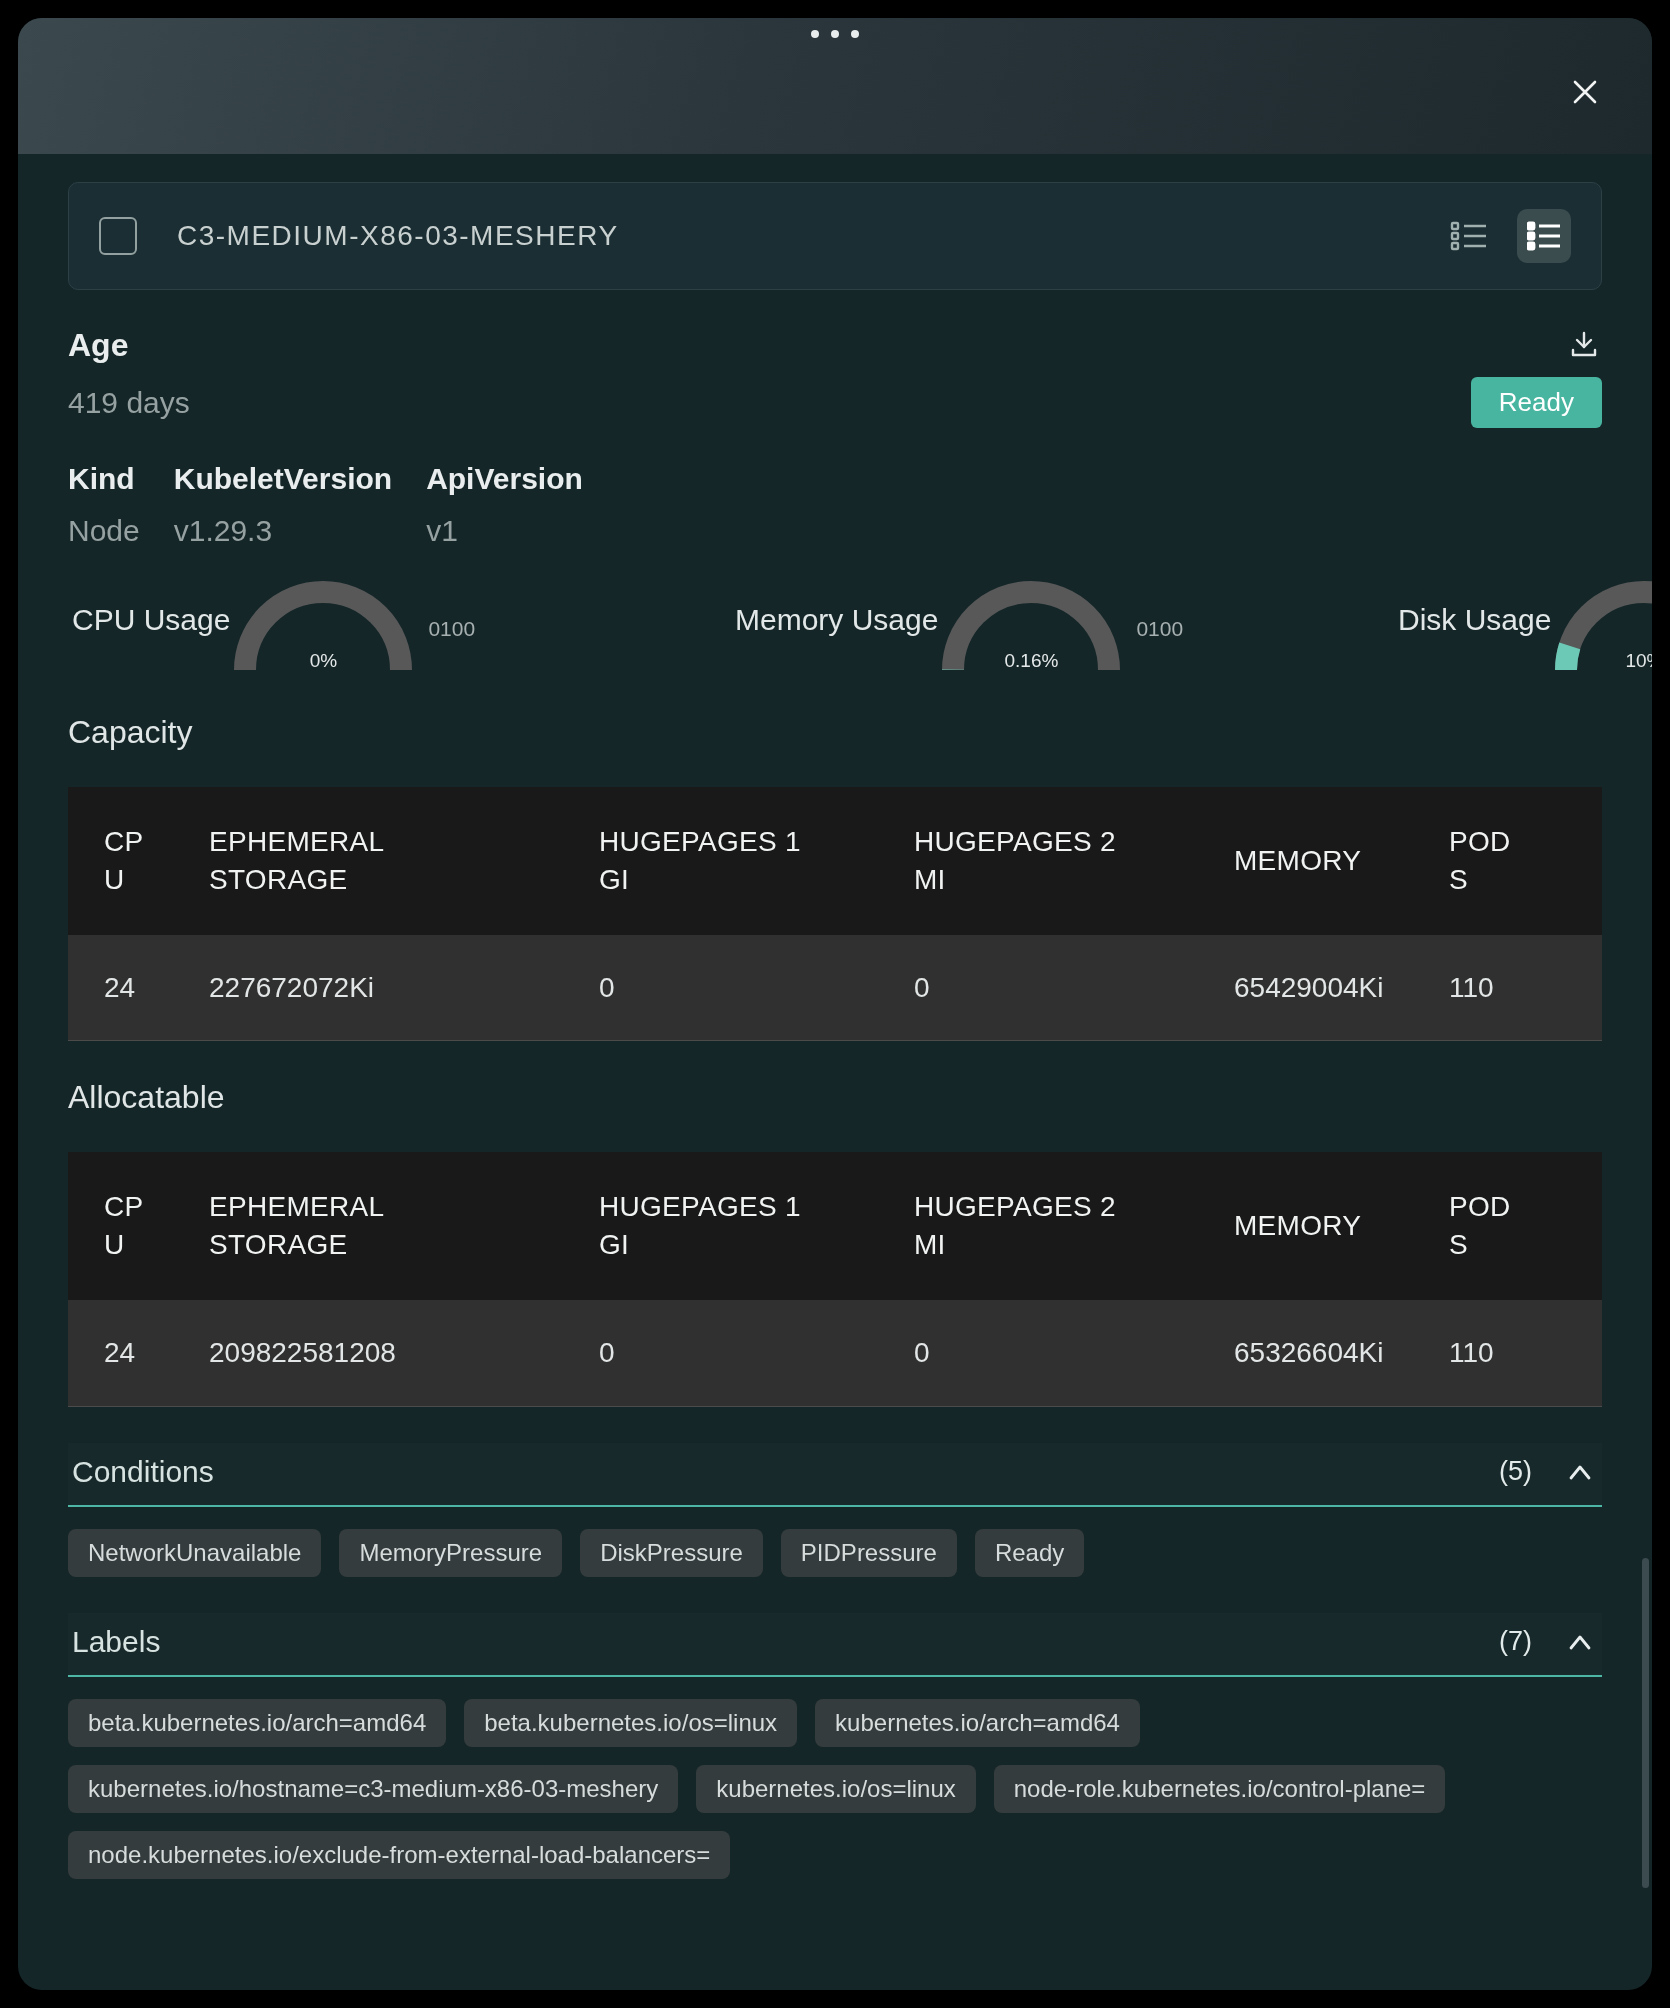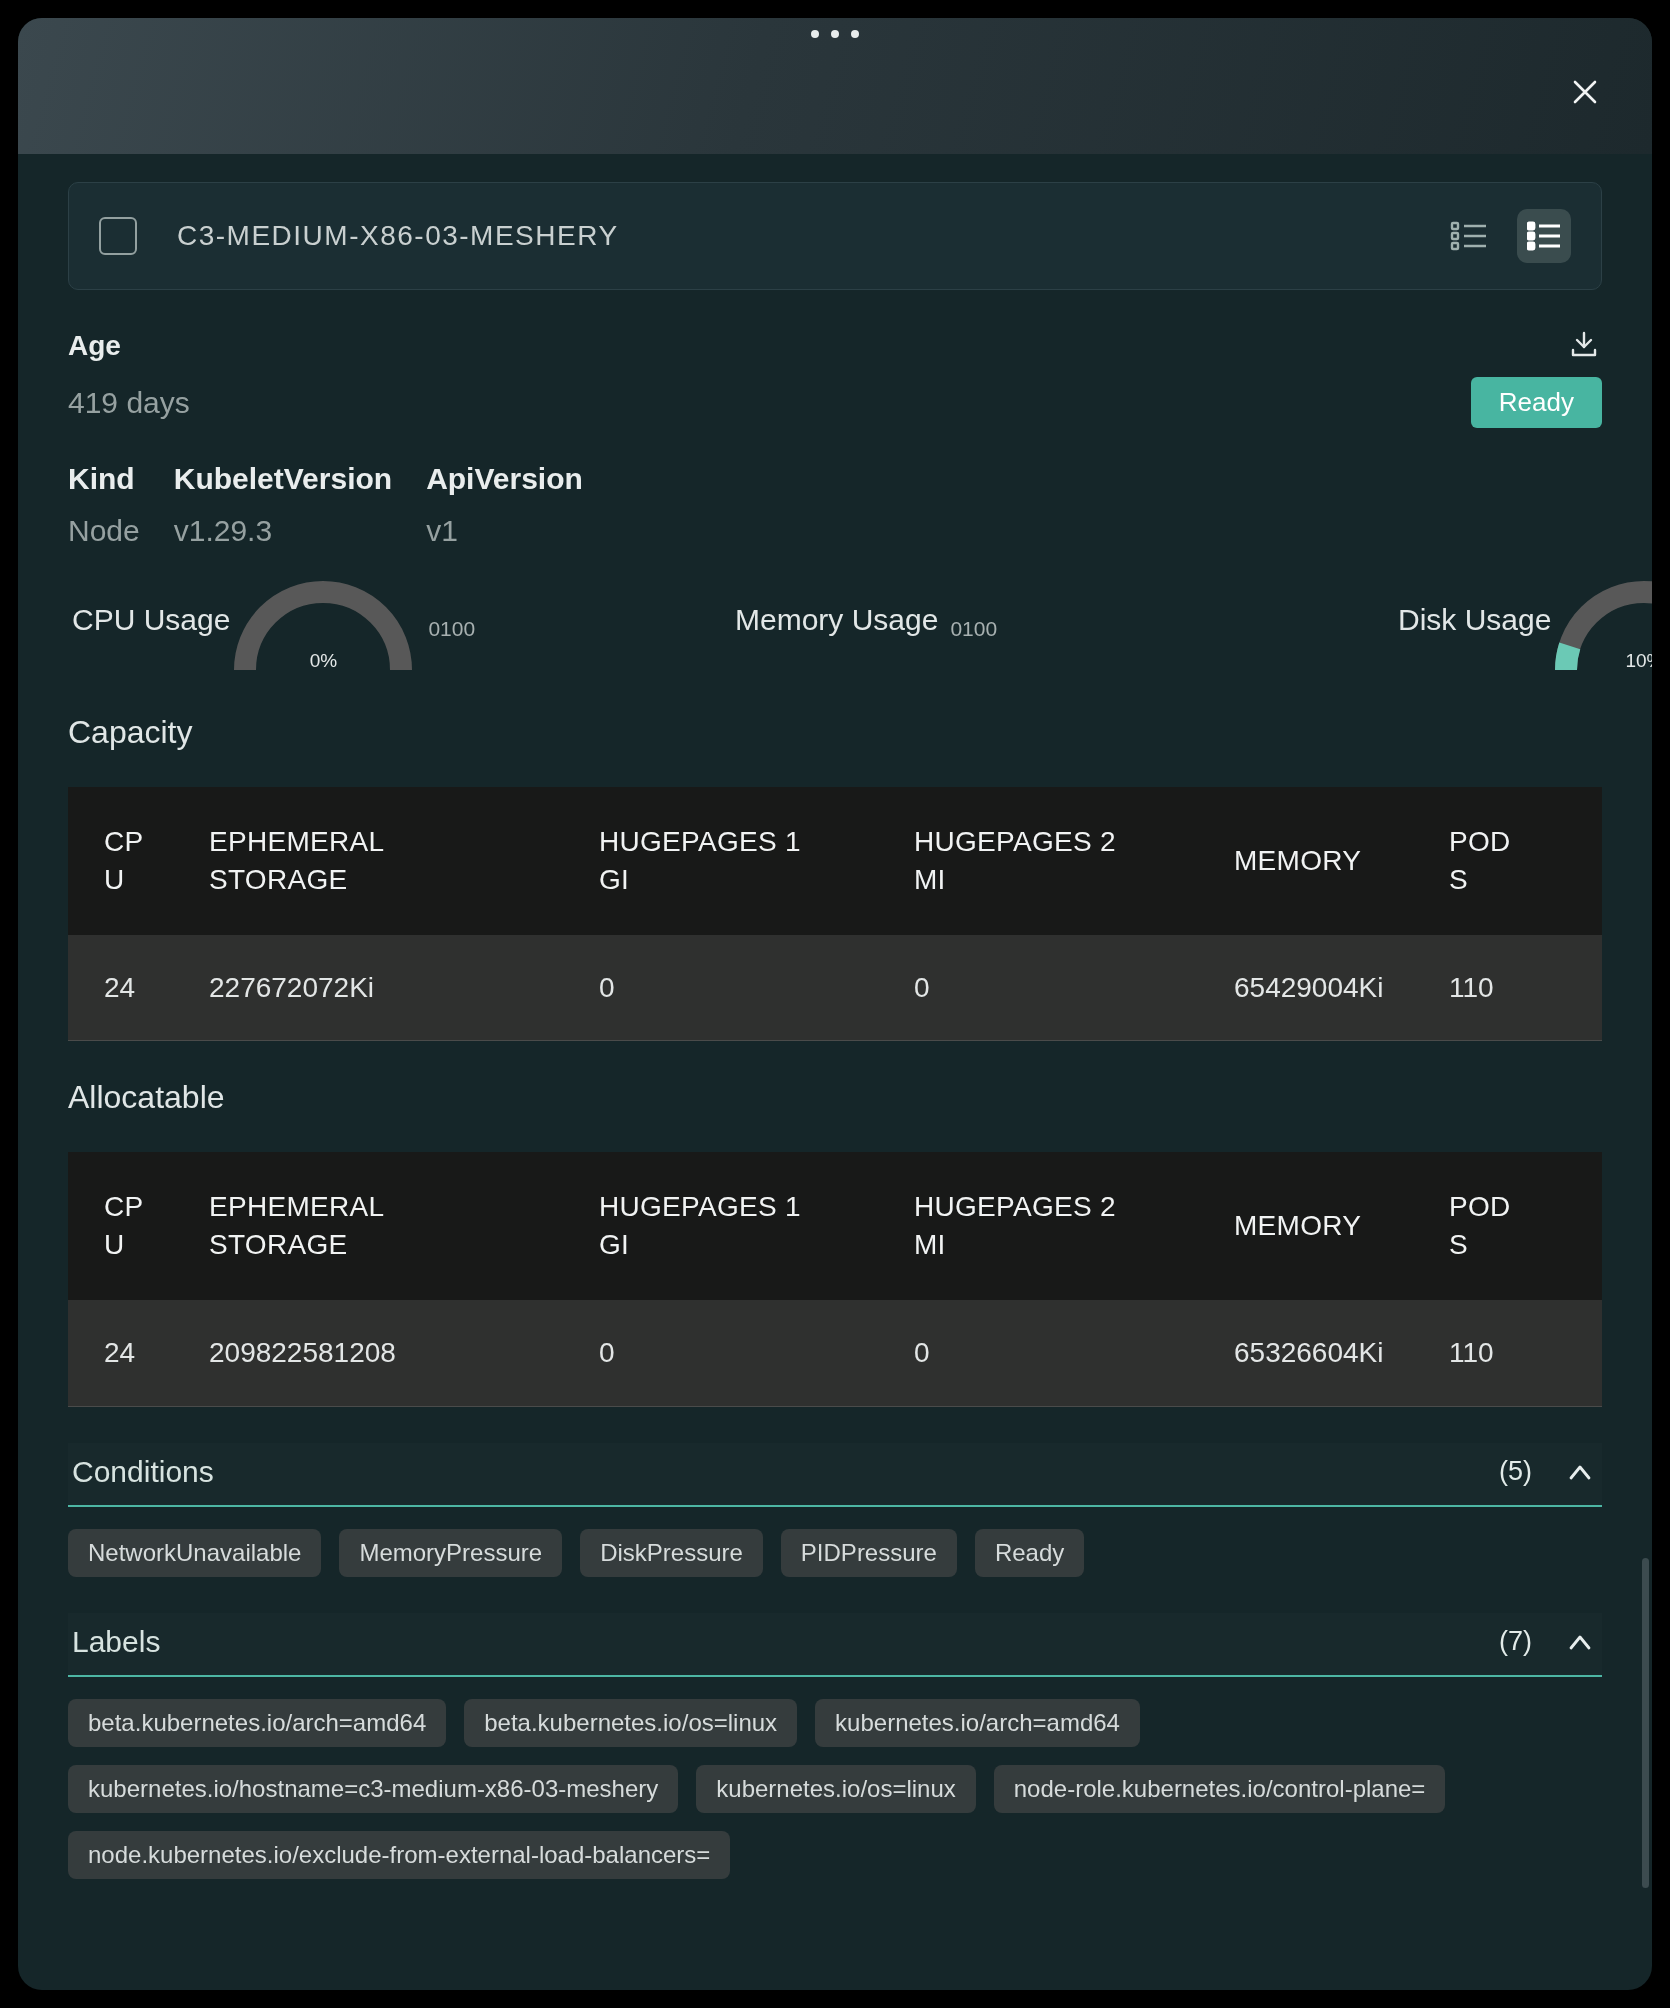--- a/index.html
+++ b/index.html
@@ -25,21 +25,21 @@
     padding:26px 30px;display:flex;align-items:center;
   }
   .checkbox{width:34px;height:34px;border:2px solid #93a0a0;border-radius:6px;margin-right:40px;background:transparent;cursor:pointer;flex:none;}
   .res-title{flex:1;font-size:28px;letter-spacing:1.5px;color:#c9d0d0;}
   .view-icons{display:flex;align-items:center;gap:26px;}
   .vicon{background:none;border:none;width:44px;height:44px;display:flex;align-items:center;justify-content:center;cursor:pointer;padding:0;}
   .vicon.active{width:54px;height:54px;background:#3a4c4e;border-radius:10px;}
 
   .row-between{display:flex;align-items:center;justify-content:space-between;}
   .age-row{margin-top:36px;}
-  .age-label{font-size:28px;font-weight:700;color:#e9eded;}
+  .age-label{font-size:32px;font-weight:700;color:#e9eded;}
   .dl-btn{background:none;border:none;cursor:pointer;padding:2px;}
   .value-row{margin-top:12px;}
   .age-value{font-size:30px;color:#96a1a1;}
   .badge{background:#48b5a1;color:#fff;font-size:26px;padding:10px 28px;border-radius:6px;}
 
   .kv-row{display:flex;gap:34px;margin-top:34px;}
   .kv .k{font-size:30px;font-weight:700;color:#e9eded;}
   .kv .v{font-size:30px;color:#96a1a1;margin-top:18px;}
 
   .gauges{display:flex;justify-content:space-between;margin-top:32px;padding:0 4px;}
@@ -171,20 +171,24 @@
               <path d="M 15 90 A 78 78 0 0 1 171 90" fill="none" stroke="#585858" stroke-width="22" pathLength="100"></path>
               <path d="M 15 90 A 78 78 0 0 1 171 90" fill="none" stroke="#6bc9b5" stroke-width="22" pathLength="100" stroke-dasharray="0 100"></path>
             </svg><div class="gauge-pct">0%</div></div>
           <div class="gauge-minmax">
             <span>0</span>
             <span>100</span>
           </div>
         </div>
         <div class="gauge-block">
           <div class="gauge-title">Memory Usage</div>
+          <div class="gauge-wrap"><svg width="186" height="96" viewBox="0 0 186 96">
+              <path d="M 15 90 A 78 78 0 0 1 171 90" fill="none" stroke="#585858" stroke-width="22" pathLength="100"></path>
+              <path d="M 15 90 A 78 78 0 0 1 171 90" fill="none" stroke="#6bc9b5" stroke-width="22" pathLength="100" stroke-dasharray="0.16 100"></path>
+            </svg><div class="gauge-pct">0.16%</div></div>
           <div class="gauge-minmax">
             <span>0</span>
             <span>100</span>
           </div>
         </div>
         <div class="gauge-block">
           <div class="gauge-title">Disk Usage</div>
           <div class="gauge-wrap"><svg width="186" height="96" viewBox="0 0 186 96">
               <path d="M 15 90 A 78 78 0 0 1 171 90" fill="none" stroke="#585858" stroke-width="22" pathLength="100"></path>
               <path d="M 15 90 A 78 78 0 0 1 171 90" fill="none" stroke="#6bc9b5" stroke-width="22" pathLength="100" stroke-dasharray="10 100"></path>

